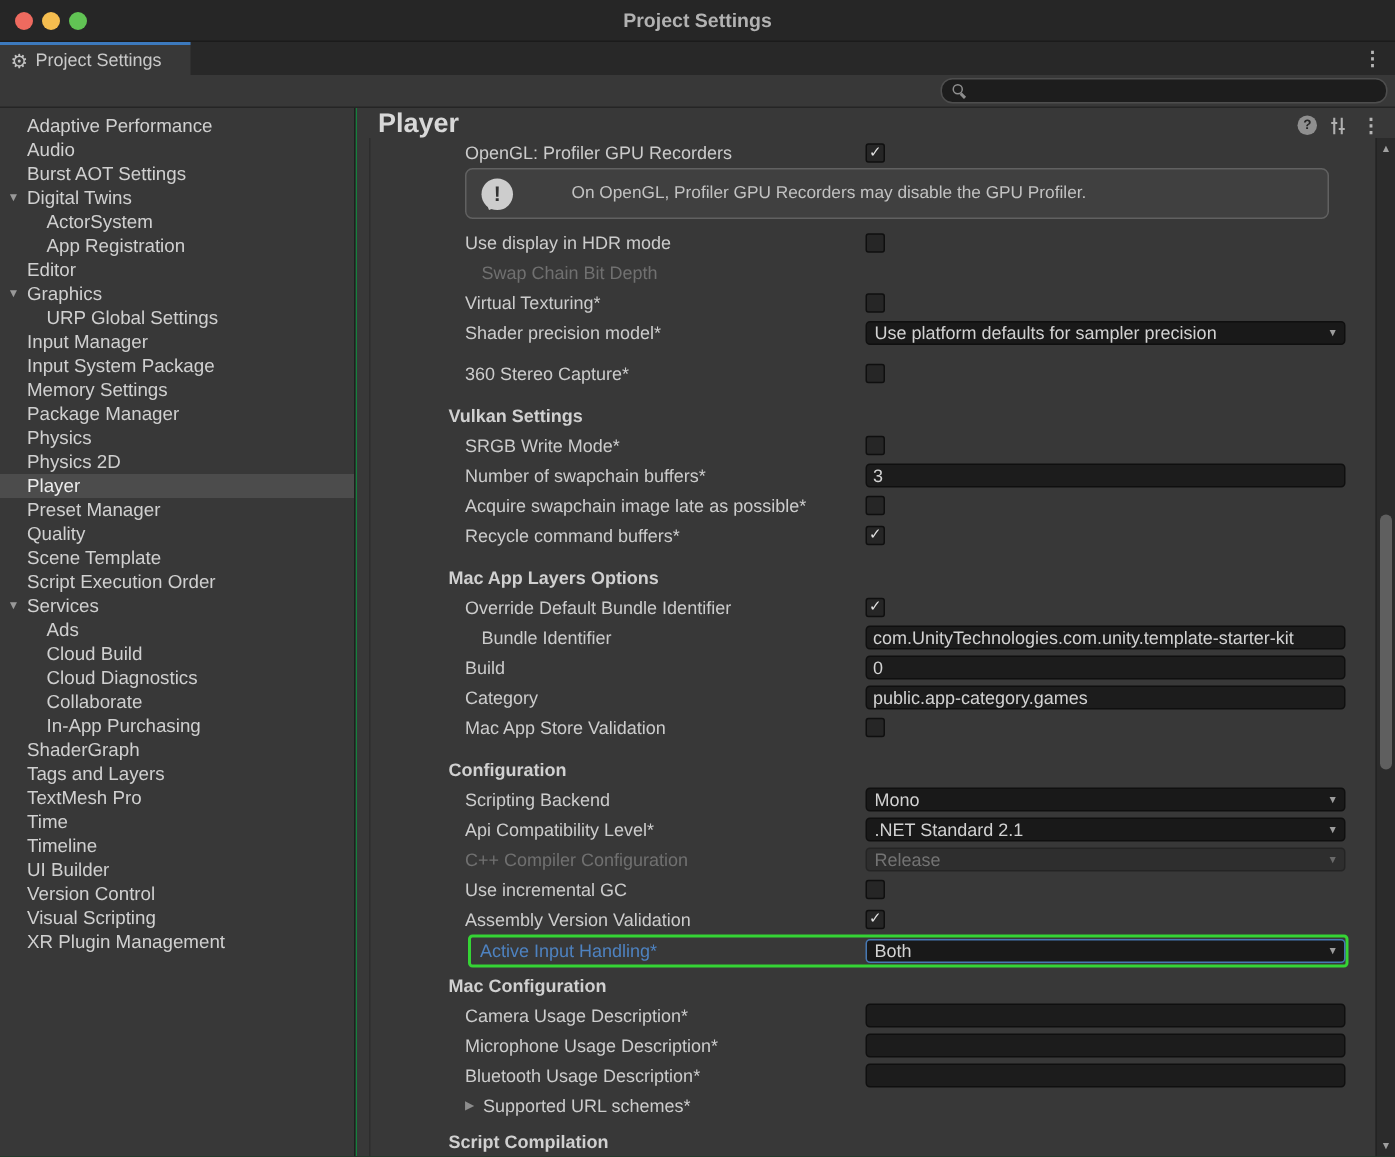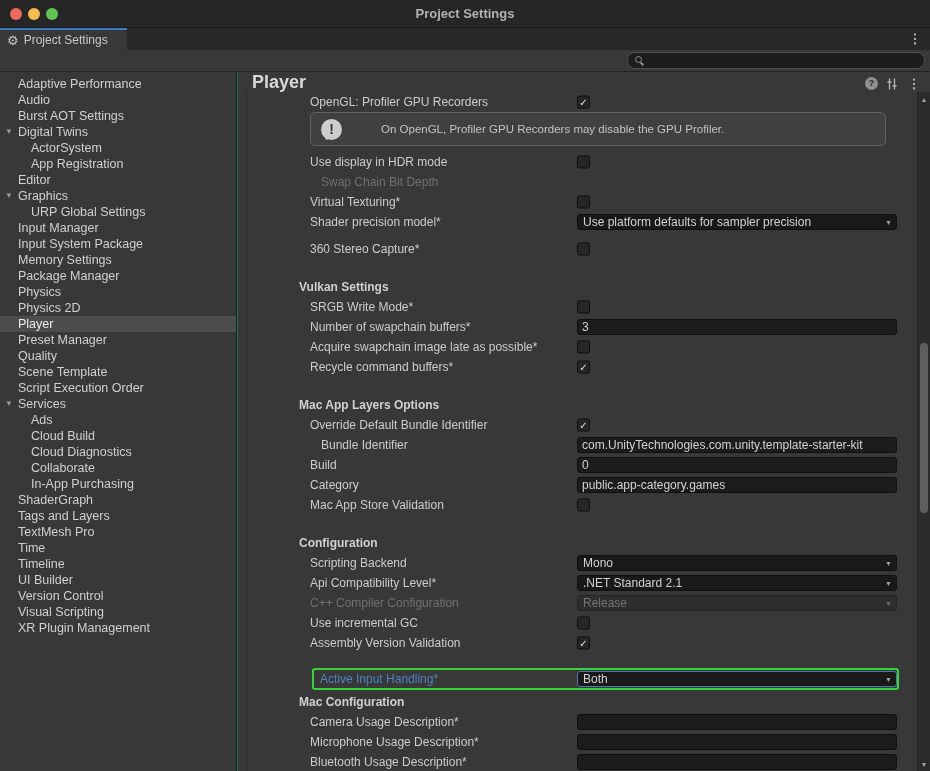--- a/index.html
+++ b/index.html
@@ -51,41 +51,41 @@
   .ptitle{position:absolute;left:14px;top:0;height:22px;line-height:20px;font-size:18px;font-weight:bold;color:#d8d8d8;}
   .hicon{position:absolute;top:5px;}
   .help{right:52px;width:13px;height:13px;border-radius:50%;background:#8f8f8f;color:#262626;
         font-size:9px;font-weight:bold;text-align:center;line-height:13px;}
   .preset{right:31px;width:14px;height:14px;}
   .pmore{right:9px;width:14px;height:14px;color:#b5b5b5;font-size:13px;font-weight:bold;text-align:center;line-height:14px;}
 
   .content{position:absolute;left:0;top:20px;right:13px;bottom:0;overflow:hidden;padding-left:40px;}
   .content::before{content:'';position:absolute;left:8px;top:0;bottom:0;width:1px;background:#2d2d2d;}
 
-  .sec{position:relative;height:20px;margin-top:18px;}
+  .sec{position:relative;height:20px;margin-top:8px;}
   .sec span{position:absolute;left:21px;top:50%;transform:translateY(-50%);font-weight:bold;color:#d0d0d0;}
   .row{position:relative;height:20px;}
   .row .lbl{position:absolute;left:32px;top:50%;transform:translateY(-50%);color:#cccccc;white-space:nowrap;}
   .row .lbl.ind{left:43px;}
   .row .lbl.dis{color:#707070;}
   .row .tri{position:absolute;left:32px;top:50%;transform:translateY(-50%);font-size:8px;color:#8d8d8d;}
   .row .tri + .lbl{left:44px;}
   .ctrl{position:absolute;left:299px;right:20px;top:50%;transform:translateY(-50%);}
   .cb{position:absolute;left:299px;top:50%;transform:translateY(-50%);width:13px;height:13px;background:#262626;
       border:1px solid #0f0f0f;border-radius:2px;text-align:center;line-height:11px;font-size:10px;color:#e2e2e2;}
   .tf{height:16px;background:#1c1c1c;border:1px solid #0f0f0f;border-radius:3px;
       line-height:14px;padding:0 4px;color:#d2d2d2;overflow:hidden;white-space:nowrap;}
   .dd{height:16px;background:#191919;border:1px solid #0f0f0f;border-radius:3px;line-height:14px;
       padding:0 16px 0 5px;color:#d2d2d2;position:relative;overflow:hidden;white-space:nowrap;}
   .dd .arr{position:absolute;right:4px;top:1px;font-size:7px;color:#9d9d9d;line-height:13px;}
   .dd.dis{background:#2e2e2e;color:#737373;border-color:#242424;}
   .dd.dis .arr{color:#6a6a6a;}
   .dd.focused{border-color:var(--focusblue);}
 
-  .row.hl{height:22px;margin-top:15px;}
+  .row.hl{height:22px;}
   .row.hl::before{content:'';position:absolute;left:34px;right:18px;top:0;bottom:0;
                   border:2px solid var(--green);border-radius:3px;}
   .row.hl .lbl{left:42px;color:var(--lblblue);}
 
   .infobox{position:relative;height:34px;margin:0 0 6px 32px;width:576px;background:#404040;
            border:1px solid #616161;border-radius:5px;}
   .ib-icon{position:absolute;left:10px;top:6px;width:21px;height:21px;border-radius:50%;background:#cdcdcd;
            text-align:center;line-height:21px;font-weight:bold;font-size:14px;color:#333333;}
   .ib-icon::after{content:'';position:absolute;left:1px;bottom:-4px;width:0;height:0;
                   border:4px solid transparent;border-top-color:#cdcdcd;transform:rotate(25deg);}

